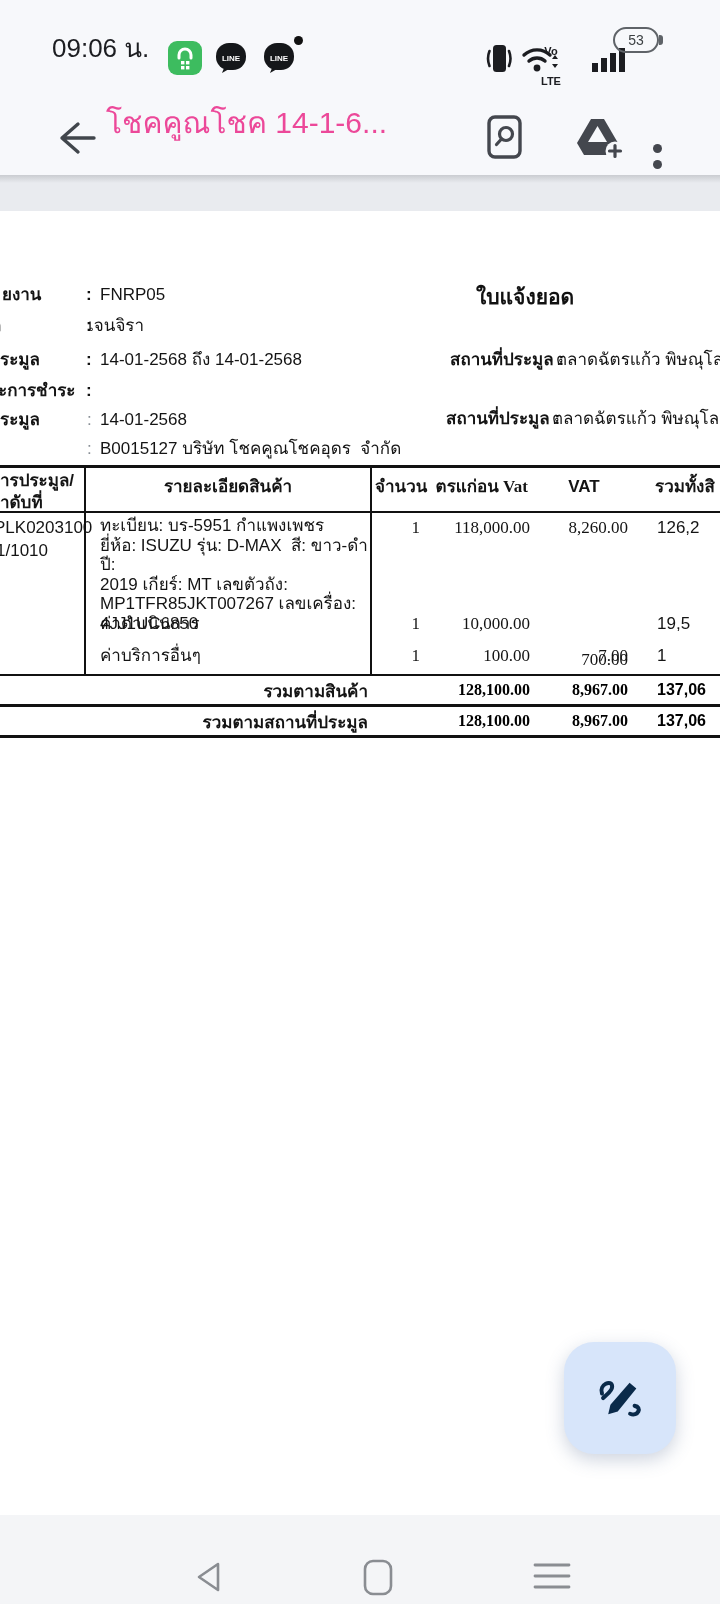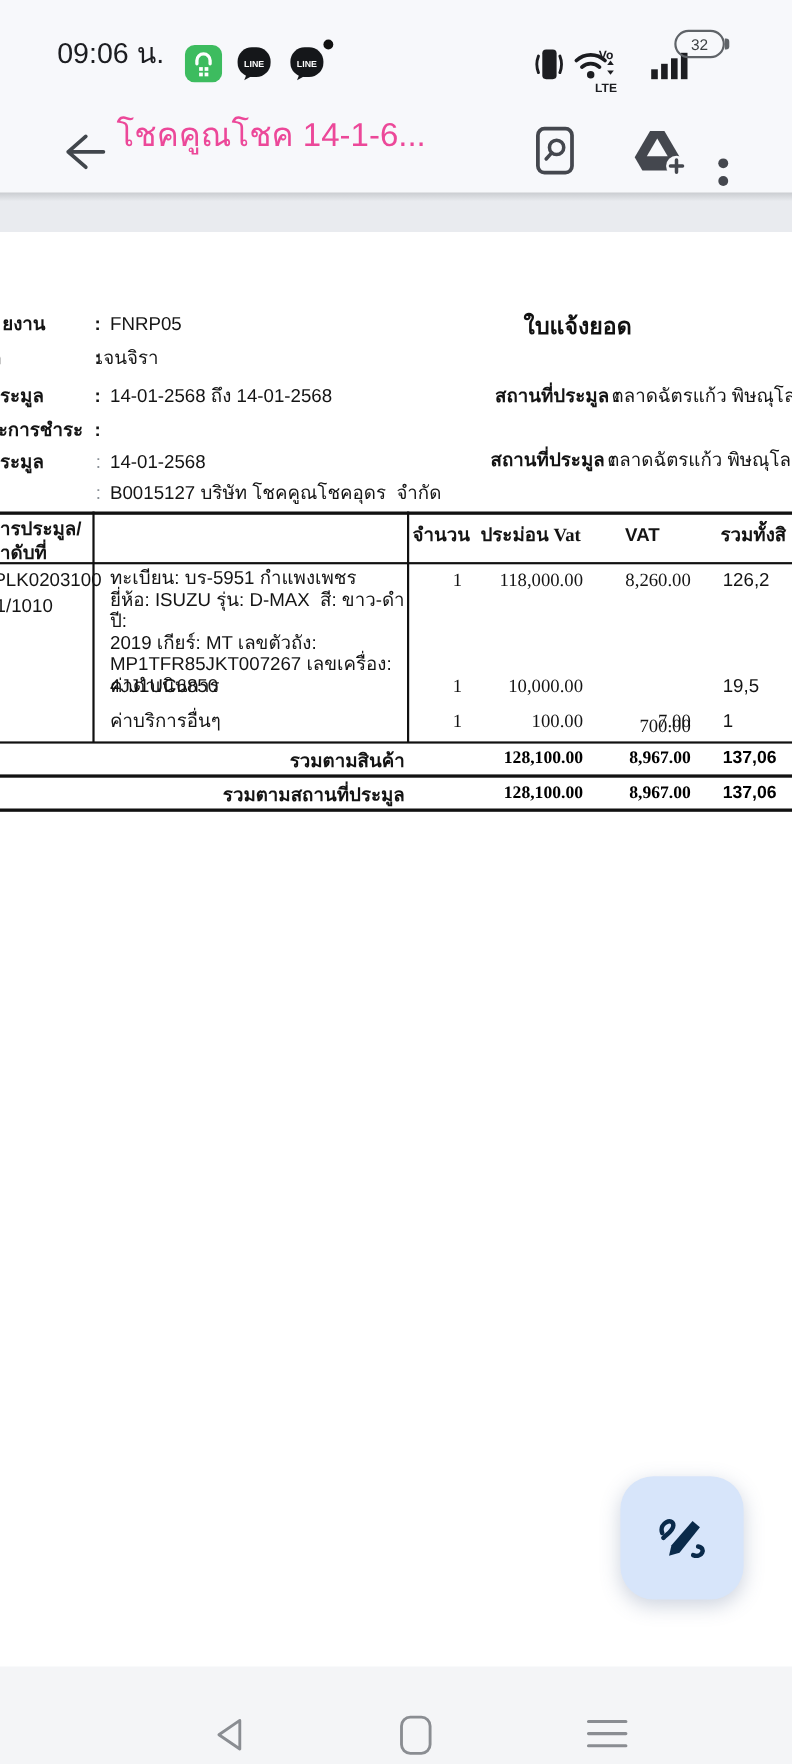--- a/index.html
+++ b/index.html
@@ -95,21 +95,21 @@
   </div>
   <div class="abs" style="left:572px;top:28px;">
     <svg width="38" height="28">
       <rect x="2" y="17" width="6" height="9" fill="#1c1d21"></rect>
       <rect x="11" y="12" width="6" height="14" fill="#1c1d21"></rect>
       <rect x="20" y="7" width="6" height="19" fill="#1c1d21"></rect>
       <rect x="29" y="2" width="6" height="24" fill="#1c1d21"></rect>
     </svg>
   </div>
   <div class="abs" style="left:613px;top:27px;display:flex;align-items:center;">
-    <div class="battery">32</div>
+    <div class="battery">53</div>
     <div class="batnub"></div>
   </div>
 
   <div class="abs" style="left:36px;top:98px;">
     <svg width="44" height="44">
       <path d="M24 8 L8 22 L24 36 M8 22 H40" fill="none" stroke="#41464c" stroke-width="3.4" stroke-linecap="round" stroke-linejoin="round"></path>
     </svg>
   </div>
   <div class="abs apptitle" style="left:106px;top:99px;">โชคคูณโชค 14-1-6...</div>
 
@@ -169,22 +169,23 @@
   <div class="hl" style="left:0;top:465px;width:720px;height:3px;"></div>
   <div class="hl" style="left:0;top:511px;width:720px;height:2px;"></div>
   <div class="hl" style="left:84px;top:465px;width:2px;height:210px;"></div>
   <div class="hl" style="left:370px;top:465px;width:2px;height:210px;"></div>
   <div class="hl" style="left:0;top:674px;width:720px;height:2px;"></div>
   <div class="hl" style="left:0;top:704px;width:720px;height:3px;"></div>
   <div class="hl" style="left:0;top:735px;width:720px;height:3px;"></div>
 
   <div class="abs doc b" style="left:0;top:470px;">ารประมูล/</div>
   <div class="abs doc b" style="left:0;top:492px;">ำดับที่</div>
+  <div class="abs doc b cellblock" style="left:86px;top:476px;width:284px;text-align:center;">รายละเอียดสินค้า</div>
   <div class="abs doc b cellblock num" style="left:375px;top:476px;width:52px;">จำนวน</div>
-  <div class="abs doc b cellblock num" style="left:432px;top:476px;width:96px;">ประม่อน Vat</div>
+  <div class="abs doc b cellblock num" style="left:432px;top:476px;width:96px;">ตรแก่อน Vat</div>
   <div class="abs doc b cellblock" style="left:552px;top:476px;width:64px;text-align:center;">VAT</div>
   <div class="abs doc b" style="left:655px;top:476px;">รวมทั้งสิ</div>
 
   <div class="abs doc" style="left:-6px;top:517px;">PLK0203100</div>
   <div class="abs doc" style="left:-4px;top:540px;">1/1010</div>
   <div class="abs doc desc" style="left:100px;top:516px;width:278px;">ทะเบียน: บร-5951 กำแพงเพชร
 ยี่ห้อ: ISUZU รุ่น: D-MAX  สี: ขาว-ดำ ปี:
 2019 เกียร์: MT เลขตัวถัง:
 MP1TFR85JKT007267 เลขเครื่อง:
 4JJ1UC6850</div>

